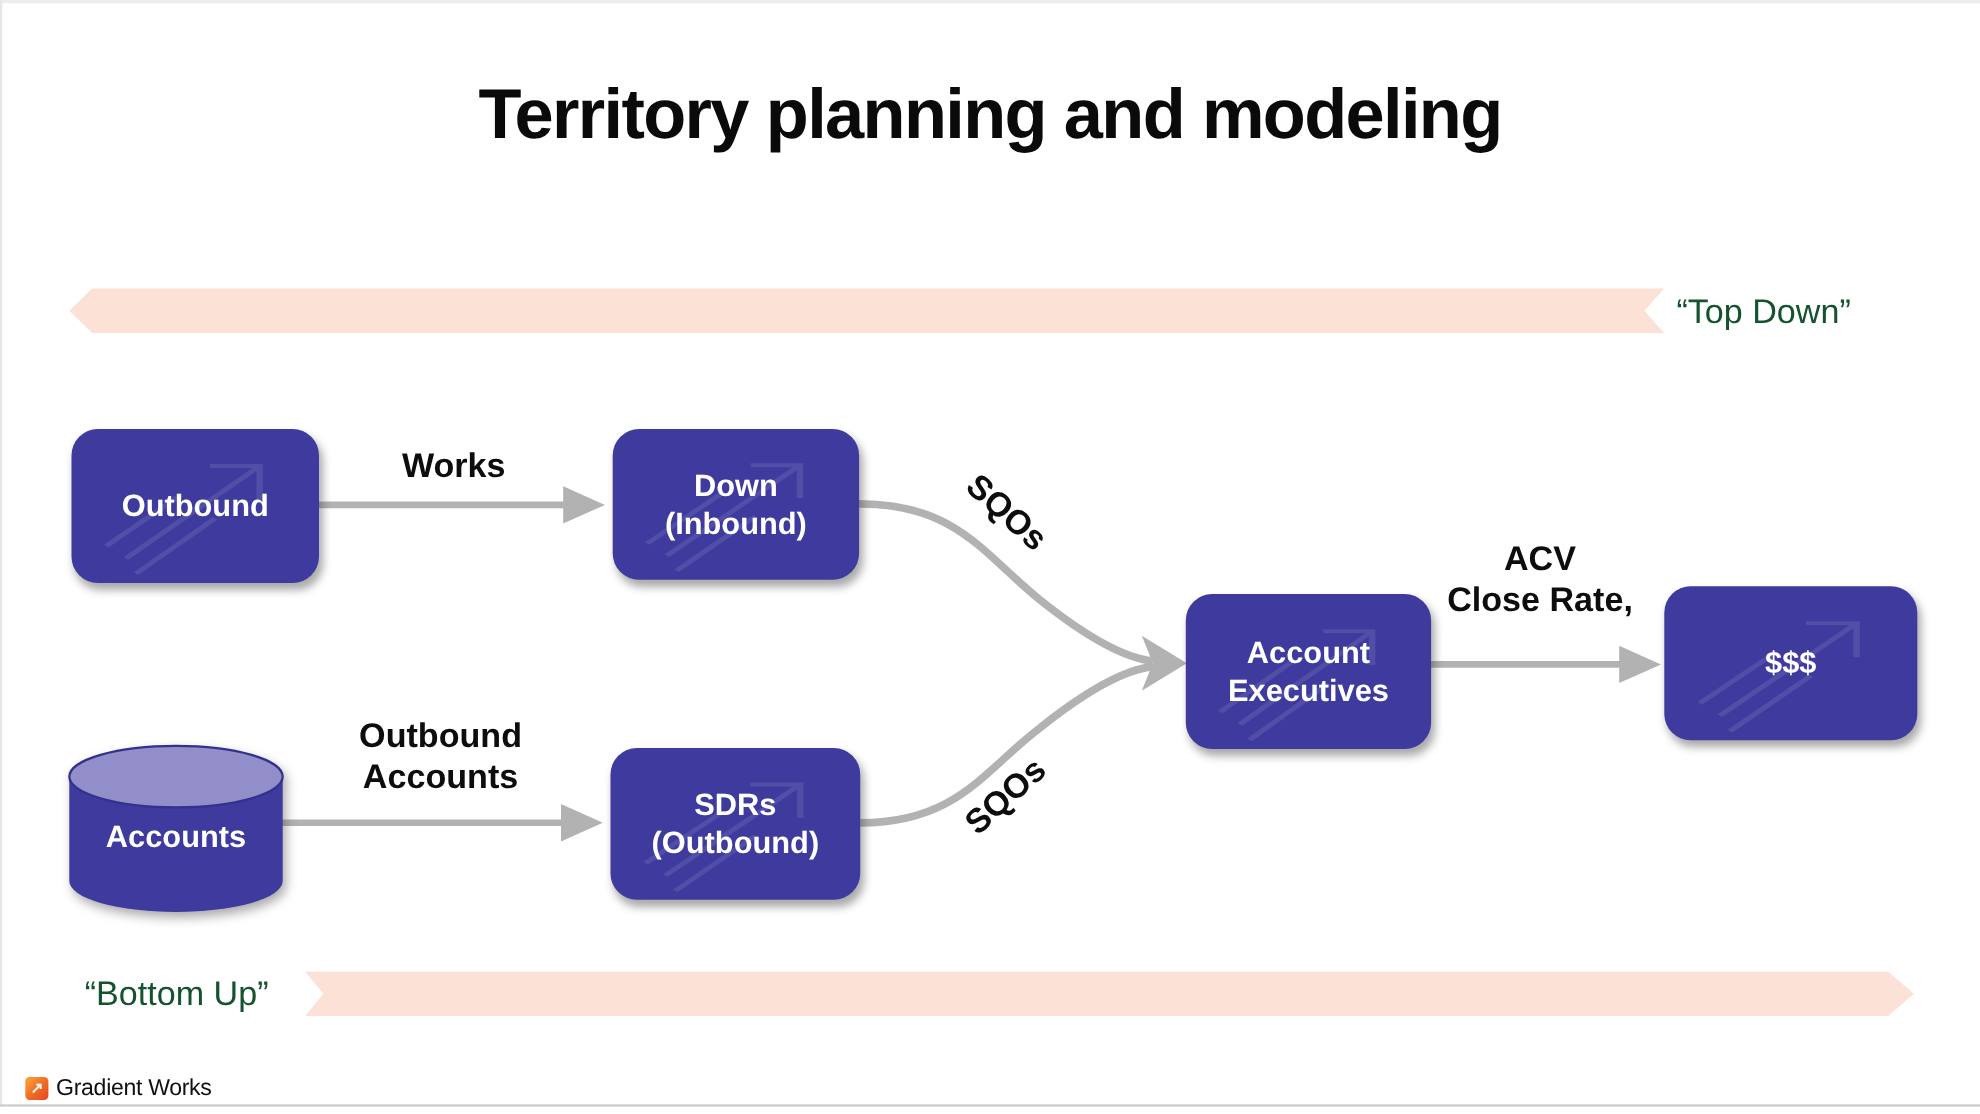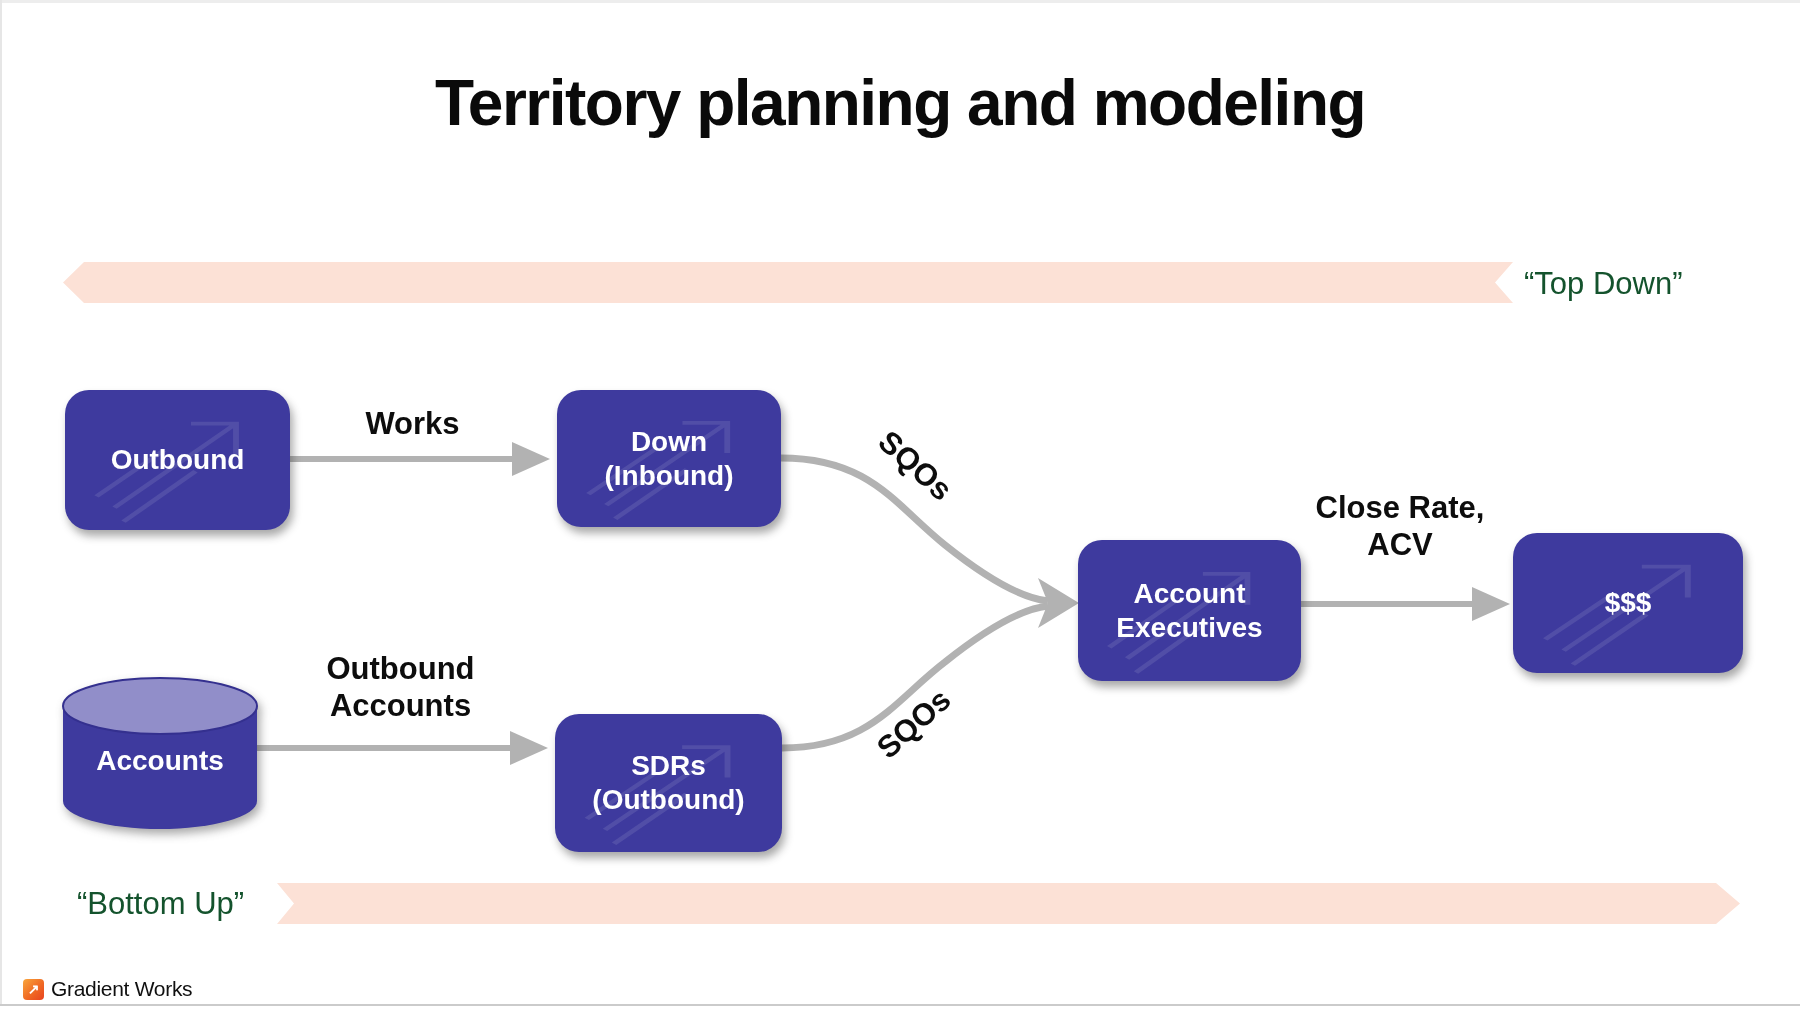--- a/index.html
+++ b/index.html
@@ -35,21 +35,21 @@
   .node{
     position:absolute;z-index:2;background:var(--node-fill,#3e3a9e);
     border-radius:24px;box-shadow:3px 6px 8px rgba(40,40,40,0.40);
     display:flex;align-items:center;justify-content:center;flex-direction:column;
     color:#fff;font-weight:700;font-size:28px;line-height:34px;text-align:center;
   }
   .node .wm{position:absolute;left:0;top:0;width:100%;height:100%;}
   .node span{position:relative;}
   .n-marketing{left:65px;top:390px;width:225px;height:140px;}
   .n-bdrs{left:557px;top:390px;width:224px;height:137px;}
-  .n-sdrs{left:555px;top:680px;width:227px;height:138px;margin-top:34px;}
+  .n-sdrs{left:555px;top:680px;width:227px;height:138px;}
   .n-ae{left:1078px;top:540px;width:223px;height:141px;}
   .n-money{left:1513px;top:533px;width:230px;height:140px;}
 
   .cylinder-wrap{position:absolute;left:55px;top:670px;width:210px;height:170px;z-index:2;
     filter:drop-shadow(3px 5px 5px rgba(40,40,40,0.40));}
   .cylinder-label{
     position:absolute;left:55px;top:745px;width:210px;z-index:3;text-align:center;
     color:#fff;font-weight:700;font-size:28px;
   }
 
@@ -167,22 +167,22 @@
   <div class="cylinder-label">Accounts</div>
 
   <div class="edge-label lbl-mqls">Works</div>
   <div class="edge-label lbl-workable">
     <div>Outbound</div>
     <div>Accounts</div>
   </div>
   <div class="edge-label lbl-sqos-top">SQOs</div>
   <div class="edge-label lbl-sqos-bottom">SQOs</div>
   <div class="edge-label lbl-close">
+    <div>ACV</div>
     <div>Close Rate,</div>
-    <div>ACV</div>
   </div>
 
   <div class="footer">
     <div class="logo-icon">
       <span>↗</span>
     </div>
     <div class="logo-text">Gradient Works</div>
   </div>
 
   <div class="edge-strip-bottom"></div>

